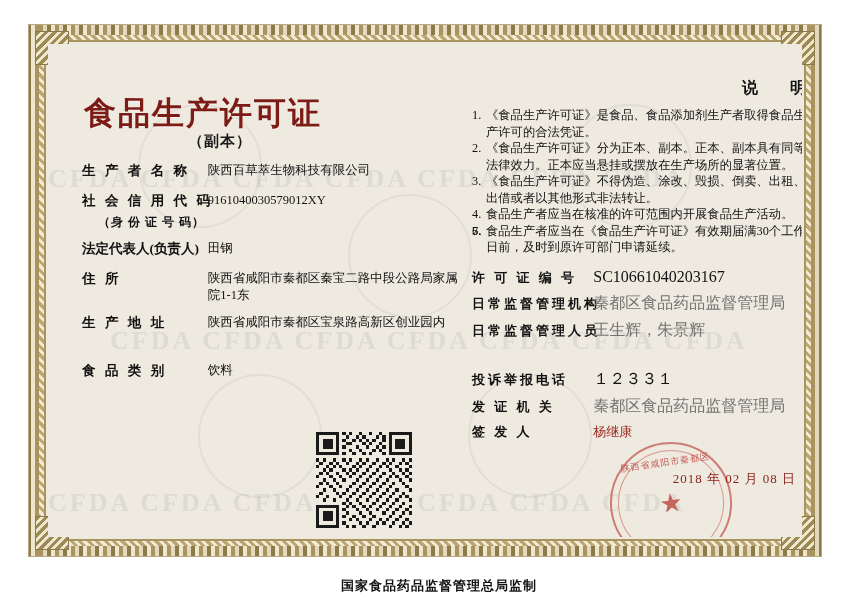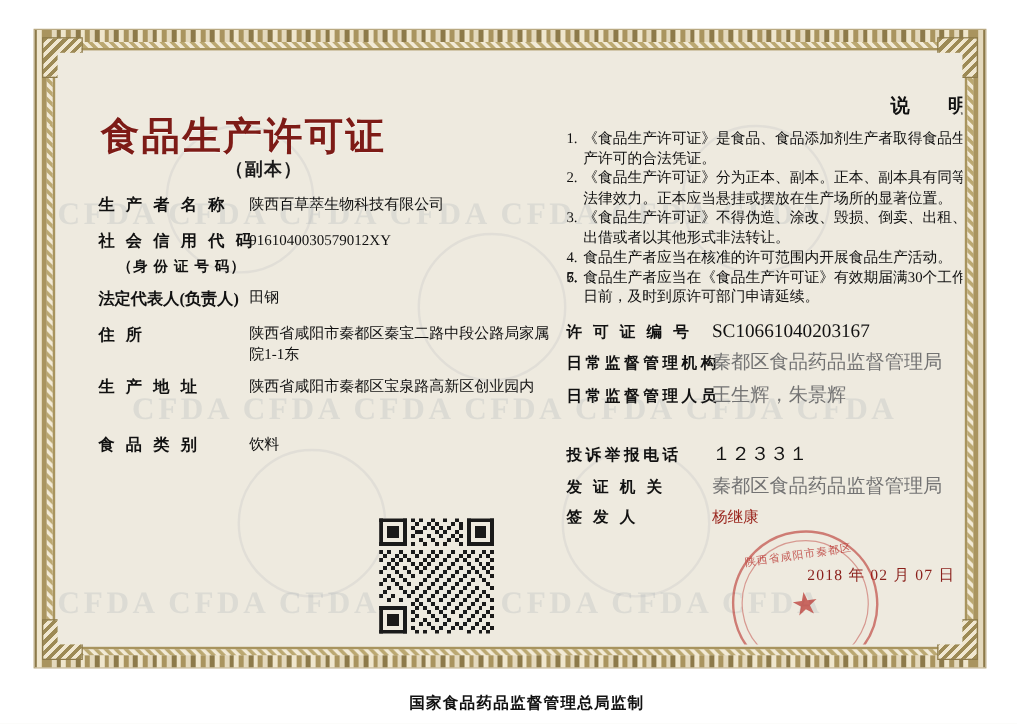--- a/index.html
+++ b/index.html
@@ -689,21 +689,21 @@
               <span class="lbl">发 证 机 关</span>
               <span class="val red">秦都区食品药品监督管理局</span>
             </div>
             <div class="rfield">
               <span class="lbl">签 发 人</span>
               <span class="val redsig">杨继康</span>
             </div>
           </div>
         </div>
 
-        <div class="issue-date">2018 年  02 月  07 日</div>
+        <div class="issue-date">2018 年  02 月  08 日</div>
 
         <div class="seal">
           <div class="ring"></div>
           <div class="arc-top">陕西省咸阳市秦都区</div>
           <div class="star">★</div>
           <div class="arc-bottom">食品药品监督管理局</div>
         </div>
 
       </div>
     </div>

